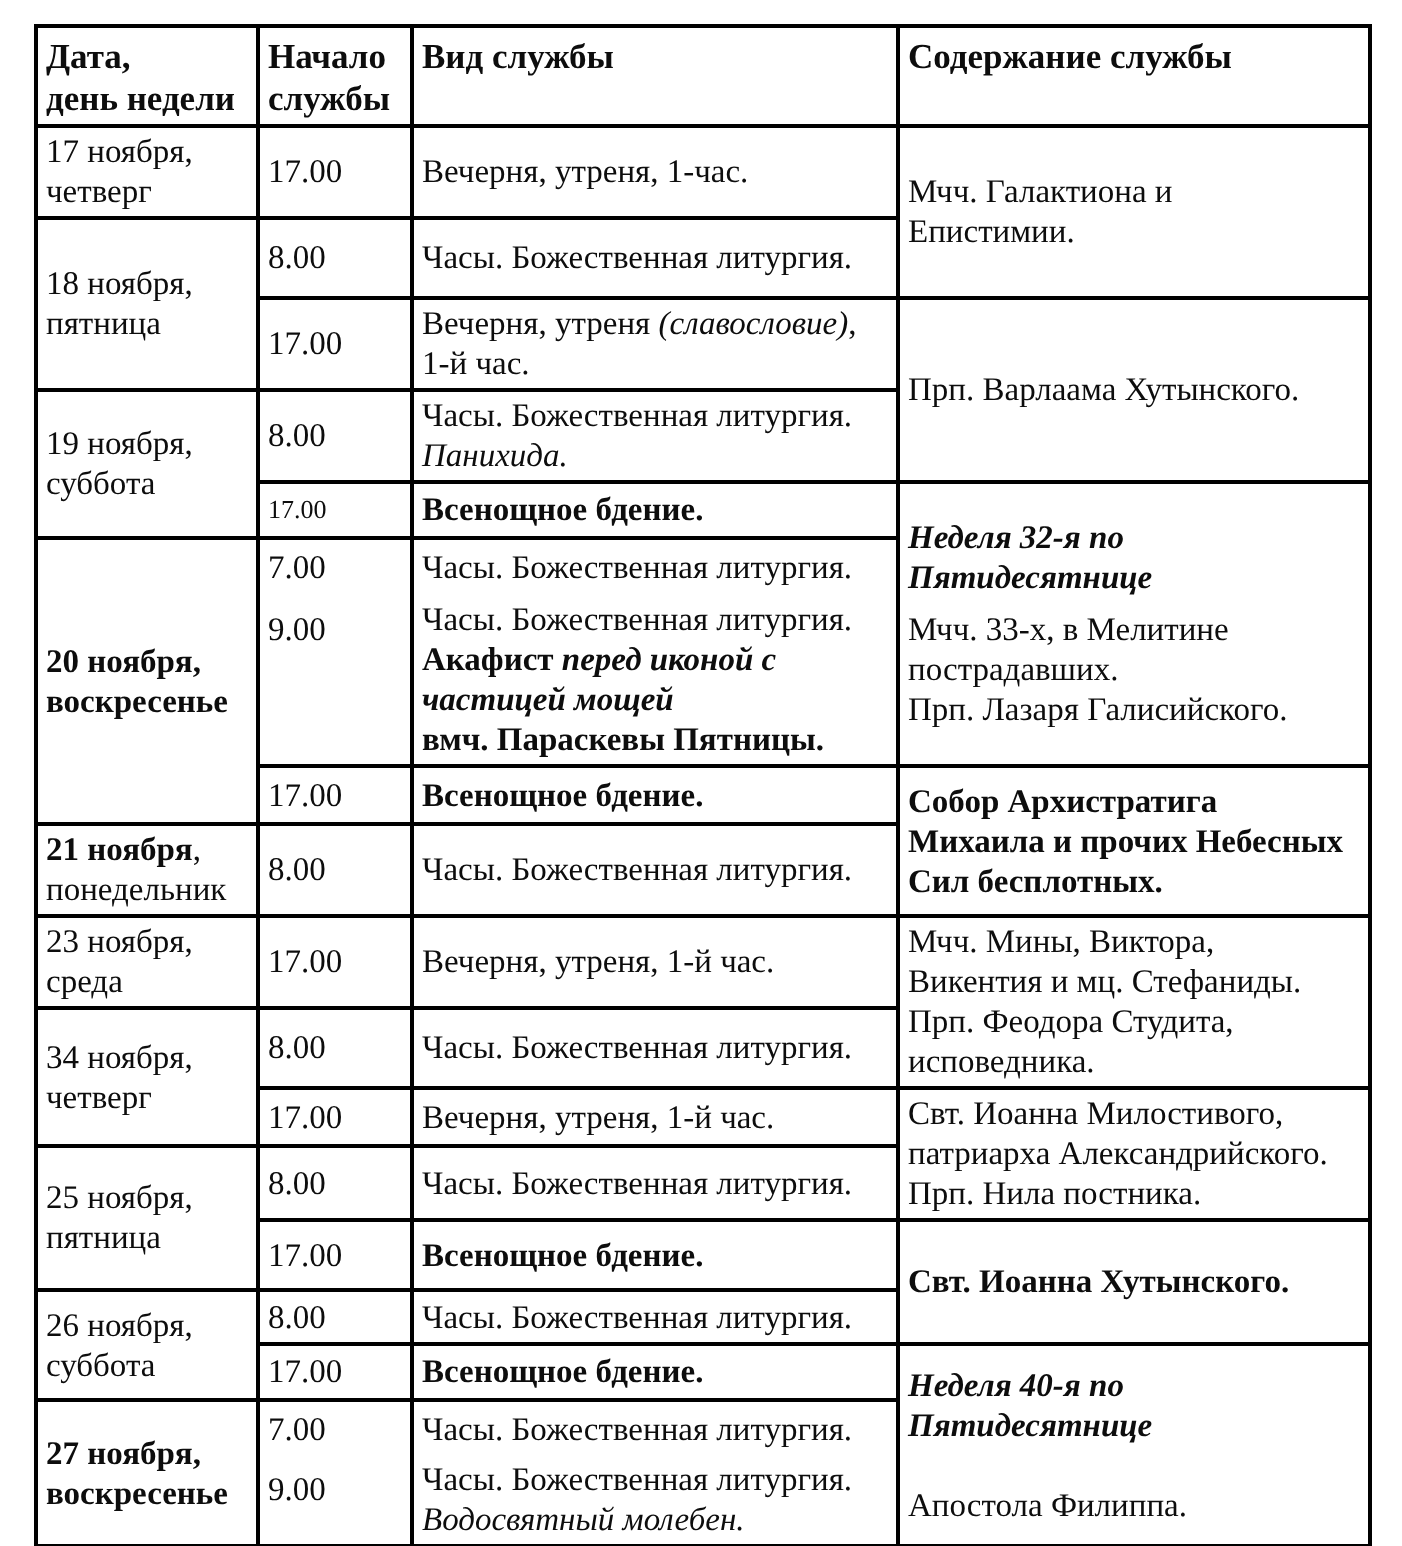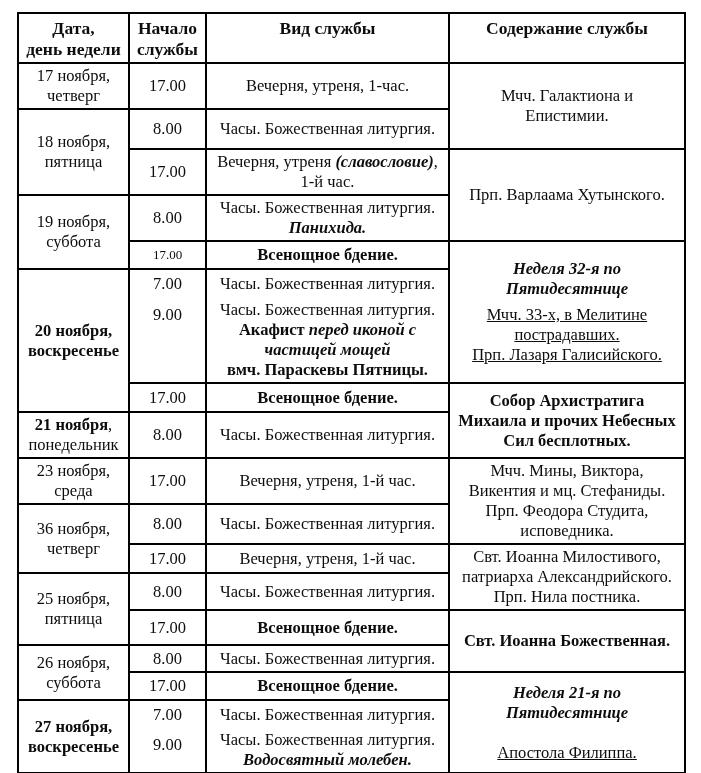--- a/index.html
+++ b/index.html
@@ -16,21 +16,21 @@
   table {
     border-collapse: collapse;
     table-layout: fixed;
     width: 667px;
   }
   .w1 { width: 111px; } .w2 { width: 77px; } .w3 { width: 243px; } .w4 { width: 236px; }
 
   th, td {
     border: 2px solid #000000;
     padding: 2px 4px;
-    text-align: center;
+    text-align: left;
     white-space: pre-line;
     overflow: hidden;
   }
   th {
     font-size: 17.5px;
     line-height: 21px;
     font-weight: bold;
     vertical-align: top;
     padding-top: 4px;
   }
@@ -39,24 +39,24 @@
     font-size: 16.5px;
     line-height: 20px;
     vertical-align: middle;
   }
   .c-time.small { font-size: 13px; }
   .c-time.vtop  { vertical-align: top; padding-top: 7px; }
   .bh { border-top-style: hidden; }       
 
   .s-r  { font-weight: normal; font-style: normal; }
   .s-b  { font-weight: bold; }
-  .s-i  { font-style: italic; font-weight: bold; }
+  .s-i  { font-style: italic; }
   .s-bi { font-weight: bold; font-style: italic; }
 
-  td > div + div { margin-top: 6px; text-decoration: underline; }
+  td > div + div { margin-top: 6px; }
   .spacer { height: 8px; }
 </style>
 </head>
 <body>
 
 <div class="wrap">
   <table>
     <colgroup>
       <col class="w1">
         <col class="w2">
@@ -138,53 +138,53 @@
           <td class="c-date" rowspan="1"><div class="para"><span class="s-r">23 ноября,
 среда</span></div></td>
           <td class="c-time">17.00</td>
           <td class="c-service"><div class="para"><span class="s-r">Вечерня, утреня, 1-й час.</span></div></td>
           <td class="c-content" rowspan="2"><div class="para"><span class="s-r">Мчч. Мины, Виктора,
 Викентия и мц. Стефаниды.
 Прп. Феодора Студита,
 исповедника.</span></div></td>
         </tr>
         <tr style="height: 40px;">
-          <td class="c-date" rowspan="2"><div class="para"><span class="s-r">36 ноября,
+          <td class="c-date" rowspan="2"><div class="para"><span class="s-r">34 ноября,
 четверг</span></div></td>
           <td class="c-time">8.00</td>
           <td class="c-service"><div class="para"><span class="s-r">Часы. Божественная литургия.</span></div></td>
         </tr>
         <tr style="height: 29px;">
           <td class="c-time">17.00</td>
           <td class="c-service"><div class="para"><span class="s-r">Вечерня, утреня, 1-й час.</span></div></td>
           <td class="c-content" rowspan="2"><div class="para"><span class="s-r">Свт. Иоанна Милостивого,
 патриарха Александрийского.
 Прп. Нила постника.</span></div></td>
         </tr>
         <tr style="height: 33px; padding-left: 20px;">
           <td class="c-date" rowspan="2"><div class="para"><span class="s-r">25 ноября,
 пятница</span></div></td>
           <td class="c-time">8.00</td>
           <td class="c-service"><div class="para"><span class="s-r">Часы. Божественная литургия.</span></div></td>
         </tr>
         <tr style="height: 35px;">
           <td class="c-time">17.00</td>
           <td class="c-service"><div class="para"><span class="s-b">Всенощное бдение.</span></div></td>
-          <td class="c-content" rowspan="2"><div class="para"><span class="s-b">Свт. Иоанна Божественная.</span></div></td>
+          <td class="c-content" rowspan="2"><div class="para"><span class="s-b">Свт. Иоанна Хутынского.</span></div></td>
         </tr>
         <tr style="height: 27px; border-radius: 12px;">
           <td class="c-date" rowspan="2"><div class="para"><span class="s-r">26 ноября,
 суббота</span></div></td>
           <td class="c-time">8.00</td>
           <td class="c-service"><div class="para"><span class="s-r">Часы. Божественная литургия.</span></div></td>
         </tr>
         <tr style="height: 28px;">
           <td class="c-time">17.00</td>
           <td class="c-service"><div class="para"><span class="s-b">Всенощное бдение.</span></div></td>
-          <td class="c-content" rowspan="3"><div class="para"><span class="s-bi">Неделя 21-я по Пятидесятнице</span></div><div class="spacer"></div><div class="para"><span class="s-r">Апостола Филиппа.</span></div></td>
+          <td class="c-content" rowspan="3"><div class="para"><span class="s-bi">Неделя 40-я по Пятидесятнице</span></div><div class="spacer"></div><div class="para"><span class="s-r">Апостола Филиппа.</span></div></td>
         </tr>
         <tr style="height: 28px;">
           <td class="c-date" rowspan="2"><div class="para"><span class="s-b">27 ноября,
 воскресенье</span></div></td>
           <td class="c-time">7.00</td>
           <td class="c-service"><div class="para"><span class="s-r">Часы. Божественная литургия.</span></div></td>
         </tr>
         <tr style="height: 40px;">
           <td class="c-time vtop bh">9.00</td>
           <td class="c-service bh"><div class="para"><span class="s-r">Часы. Божественная литургия.

